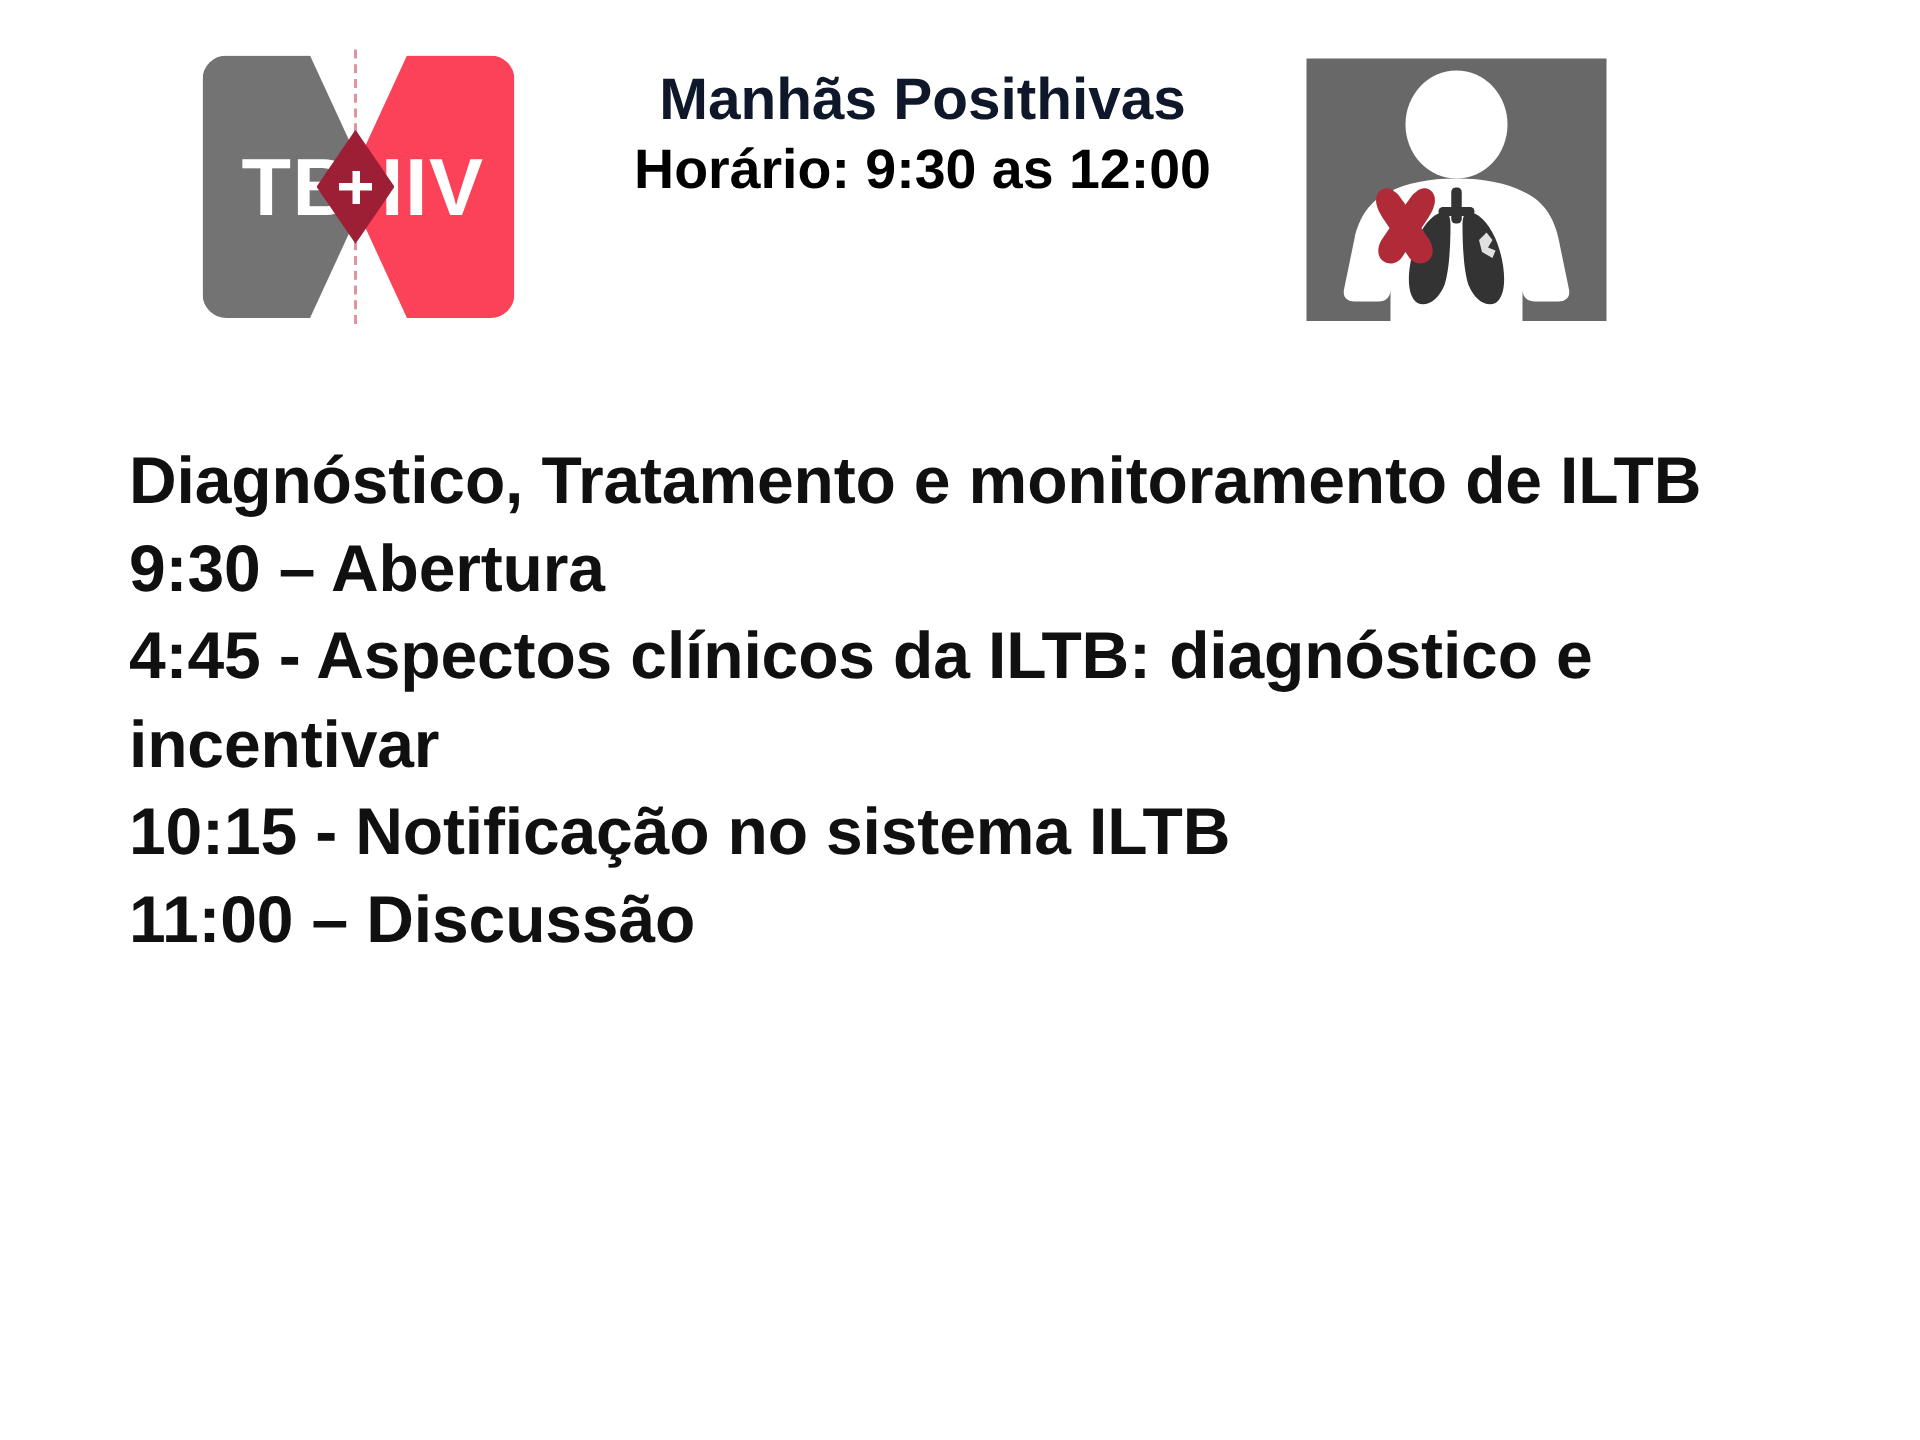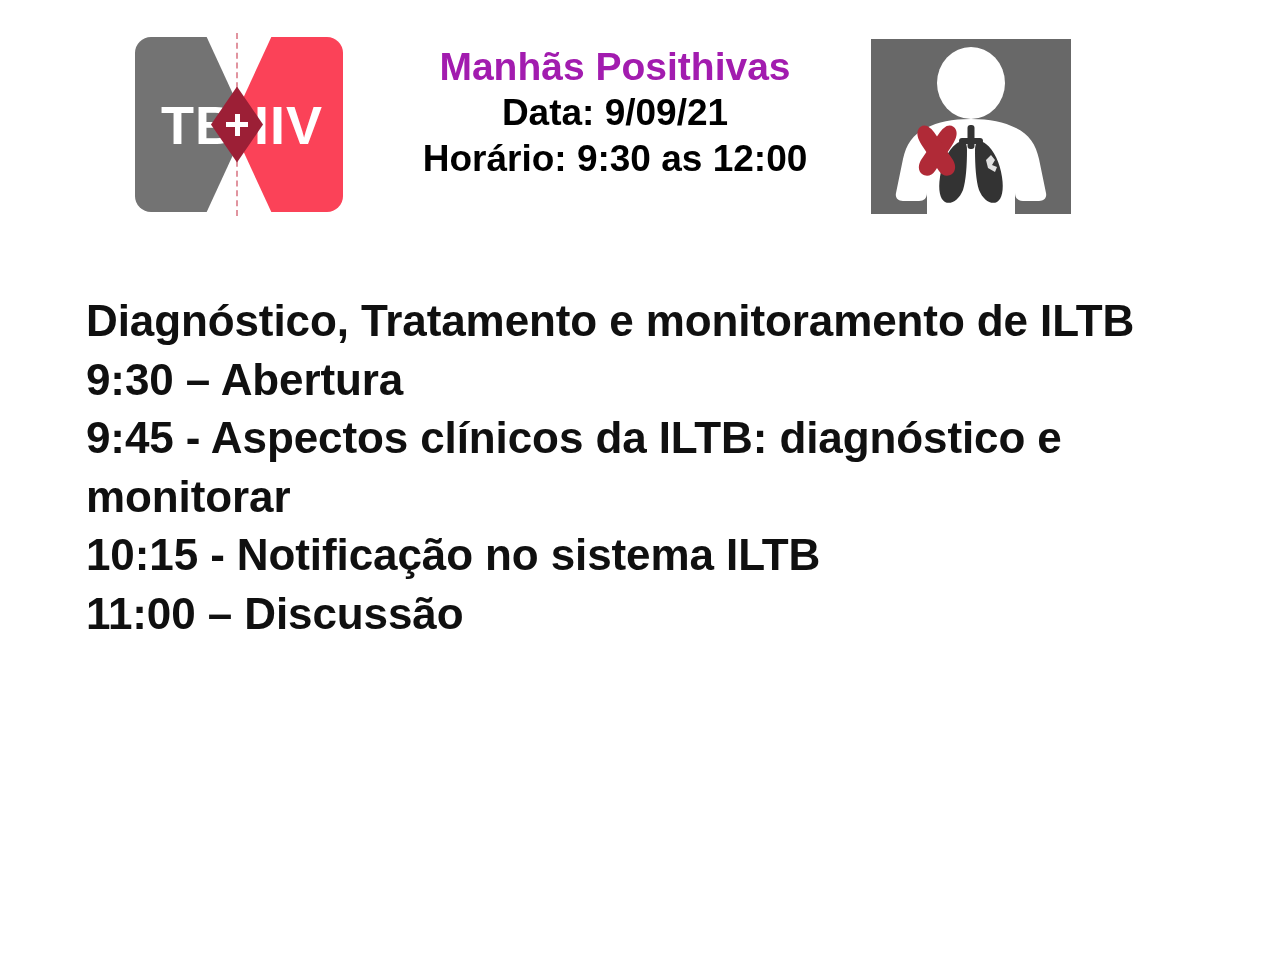--- a/index.html
+++ b/index.html
@@ -128,21 +128,21 @@
     left: 370px;
     top: 44px;
     width: 490px;
     text-align: center;
   }
   .header-title {
     font-family: "Liberation Sans", sans-serif;
     font-weight: 700;
     font-size: 39px;
     line-height: 1.17;
-    color: #a21caf;
+    color: #0f172a;
     white-space: nowrap;
   }
   .header-line {
     font-family: "Liberation Sans", sans-serif;
     font-weight: 700;
     font-size: 37px;
     line-height: 1.25;
     color: #000000;
     white-space: nowrap;
   }
@@ -195,21 +195,20 @@
         <span class="logo-word logo-word-hiv">HIV</span>
       </div>
       <div class="logo-dashline"></div>
       <div class="logo-diamond">
         <div class="logo-plus"></div>
       </div>
     </div>
 
     <div class="header-text">
       <div class="header-title">Manhãs Posithivas</div>
-      <div class="header-line">Data: 9/09/21</div>
       <div class="header-line">Horário: 9:30 as 12:00</div>
     </div>
 
     <div class="icon-box">
       <svg viewBox="0 0 200 175" xmlns="http://www.w3.org/2000/svg" aria-hidden="true">
 
         <ellipse cx="100" cy="44" rx="34" ry="36" fill="#ffffff"></ellipse>
 
         <path d="M100 82
                  c -20 0 -34 3 -46 9
@@ -318,19 +317,19 @@
                    c -3 -4 -4 -6 -6 -7 Z"></path>
         </g>
       </svg>
     </div>
 
   </div>
 
   <div class="agenda">
     <div class="agenda-line">Diagnóstico, Tratamento e monitoramento de ILTB</div>
     <div class="agenda-line">9:30 – Abertura</div>
-    <div class="agenda-line">9:45 - Aspectos clínicos da ILTB: diagnóstico e</div>
-    <div class="agenda-line">monitorar</div>
+    <div class="agenda-line">4:45 - Aspectos clínicos da ILTB: diagnóstico e</div>
+    <div class="agenda-line">incentivar</div>
     <div class="agenda-line">10:15 - Notificação no sistema ILTB</div>
     <div class="agenda-line">11:00 – Discussão</div>
   </div>
 
 </div>
 
 </body></html>

